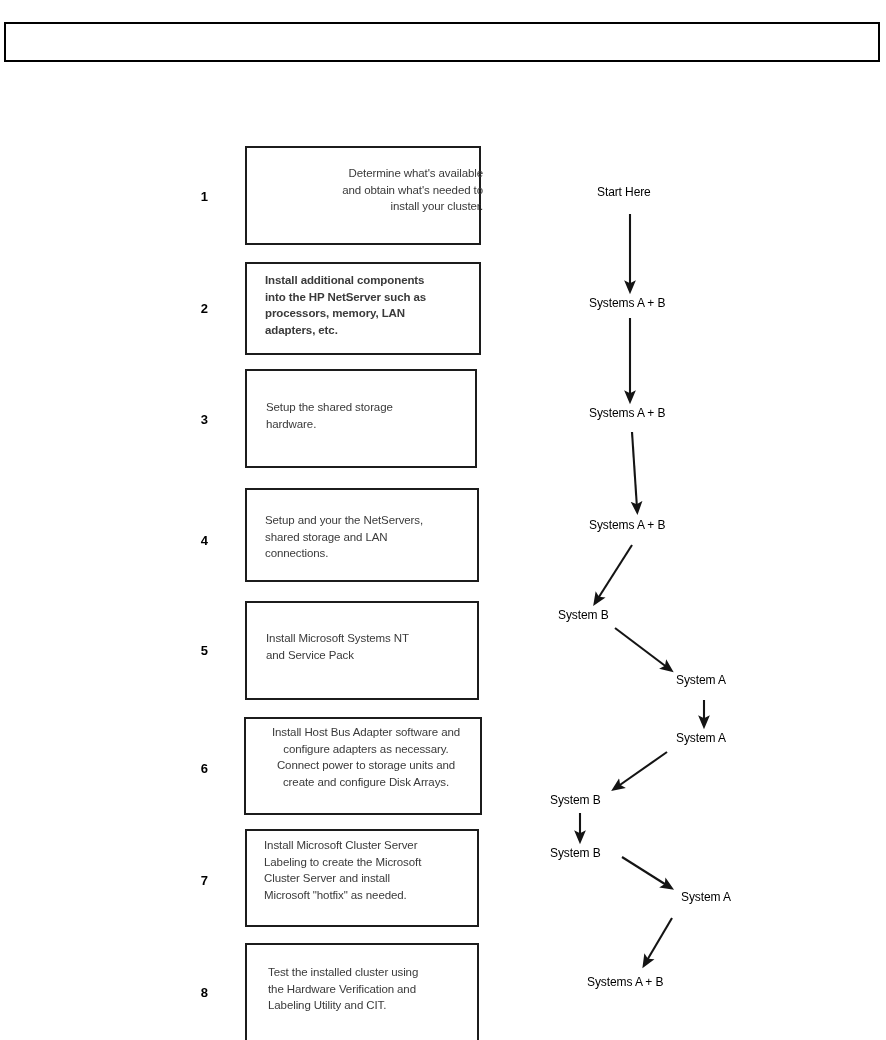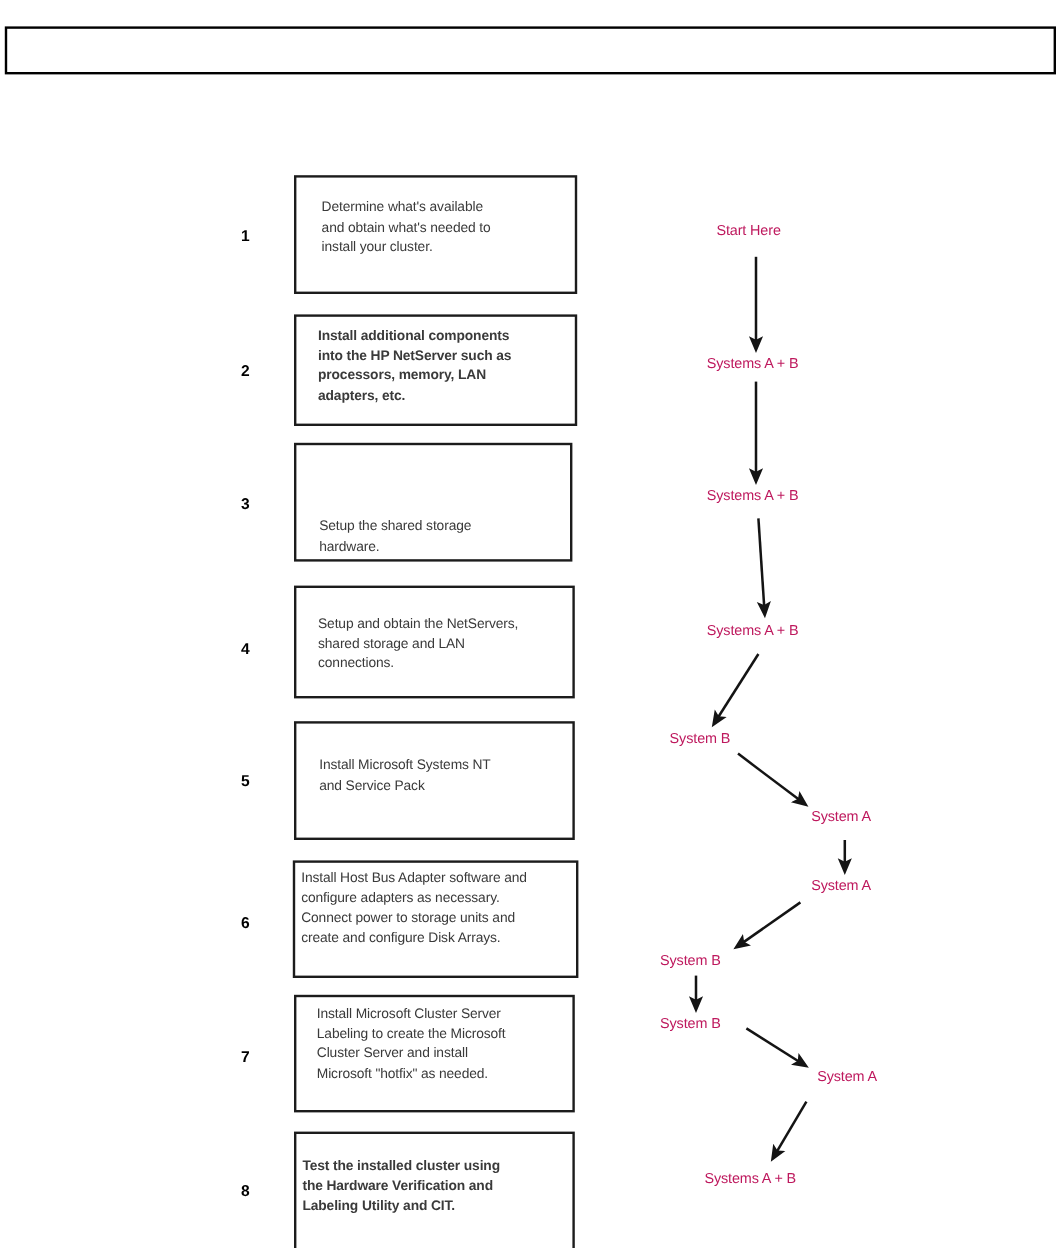--- a/index.html
+++ b/index.html
@@ -70,21 +70,21 @@
     color: #3a3a3a;
     white-space: pre-line;
     letter-spacing: -0.1px;
   }
 
   
   .flow-label {
     position: absolute;
     font-size: 12px;
     line-height: 14px;
-    color: #be185d;
+    color: #000000;
     white-space: pre;
     letter-spacing: -0.1px;
   }
 
   
   #arrow-layer {
     position: absolute;
     left: 0;
     top: 0;
     width: 886px;
@@ -125,78 +125,78 @@
     <line x1="580" y1="813" x2="580" y2="837" stroke="#141414" stroke-width="2.1" marker-end="url(#ah)"></line>
 
     <line x1="622" y1="857" x2="668" y2="886" stroke="#141414" stroke-width="2.1" marker-end="url(#ah)"></line>
 
     <line x1="672" y1="918" x2="646" y2="962" stroke="#141414" stroke-width="2.1" marker-end="url(#ah)"></line>
   </svg>
 
   <div class="step-row">
     <span class="step-number" style="left:182px; top:189px;">1</span>
     <div class="step-box" style="left:245px; top:146px; width:236px; height:99px;"></div>
-    <span class="step-text" style="left:268px; top:165px; width:215px;">Determine what's available
+    <span class="step-text" style="left:268px; top:165px; width:215px;text-align:right;">Determine what's available
 and obtain what's needed to
 install your cluster.</span>
   </div>
 
   <div class="step-row">
     <span class="step-number" style="left:182px; top:301px;">2</span>
     <div class="step-box" style="left:245px; top:262px; width:236px; height:93px;"></div>
     <span class="step-text" style="left:265px; top:272px; width:220px;font-weight:bold;">Install additional components
 into the HP NetServer such as
 processors, memory, LAN
 adapters, etc.</span>
   </div>
 
   <div class="step-row">
     <span class="step-number" style="left:182px; top:412px;">3</span>
     <div class="step-box" style="left:245px; top:369px; width:232px; height:99px;"></div>
-    <span class="step-text" style="left:266px; top:399px; width:210px;margin-top:32px;">Setup the shared storage
+    <span class="step-text" style="left:266px; top:399px; width:210px;">Setup the shared storage
 hardware.</span>
   </div>
 
   <div class="step-row">
     <span class="step-number" style="left:182px; top:533px;">4</span>
     <div class="step-box" style="left:245px; top:488px; width:234px; height:94px;"></div>
-    <span class="step-text" style="left:265px; top:512px; width:218px;">Setup and obtain the NetServers,
+    <span class="step-text" style="left:265px; top:512px; width:218px;">Setup and your the NetServers,
 shared storage and LAN
 connections.</span>
   </div>
 
   <div class="step-row">
     <span class="step-number" style="left:182px; top:643px;">5</span>
     <div class="step-box" style="left:245px; top:601px; width:234px; height:99px;"></div>
     <span class="step-text" style="left:266px; top:630px; width:212px;">Install Microsoft Systems NT
 and Service Pack</span>
   </div>
 
   <div class="step-row">
     <span class="step-number" style="left:182px; top:761px;">6</span>
     <div class="step-box" style="left:244px; top:717px; width:238px; height:98px;"></div>
-    <span class="step-text" style="left:251px; top:724px; width:230px;">Install Host Bus Adapter software and
+    <span class="step-text" style="left:251px; top:724px; width:230px;text-align:center;">Install Host Bus Adapter software and
 configure adapters as necessary.
 Connect power to storage units and
 create and configure Disk Arrays.</span>
   </div>
 
   <div class="step-row">
     <span class="step-number" style="left:182px; top:873px;">7</span>
     <div class="step-box" style="left:245px; top:829px; width:234px; height:98px;"></div>
     <span class="step-text" style="left:264px; top:837px; width:216px;">Install Microsoft Cluster Server
 Labeling to create the Microsoft
 Cluster Server and install
 Microsoft "hotfix" as needed.</span>
   </div>
 
   <div class="step-row">
     <span class="step-number" style="left:182px; top:985px;">8</span>
     <div class="step-box" style="left:245px; top:943px; width:234px; height:99px;"></div>
-    <span class="step-text" style="left:252px; top:964px; width:214px;font-weight:bold;">Test the installed cluster using
+    <span class="step-text" style="left:268px; top:964px; width:214px;">Test the installed cluster using
 the Hardware Verification and
 Labeling Utility and CIT.</span>
   </div>
 
   <span class="flow-label" style="left:597px; top:185px;">Start Here</span>
 
   <span class="flow-label" style="left:589px; top:296px;">Systems A + B</span>
 
   <span class="flow-label" style="left:589px; top:406px;">Systems A + B</span>
 

